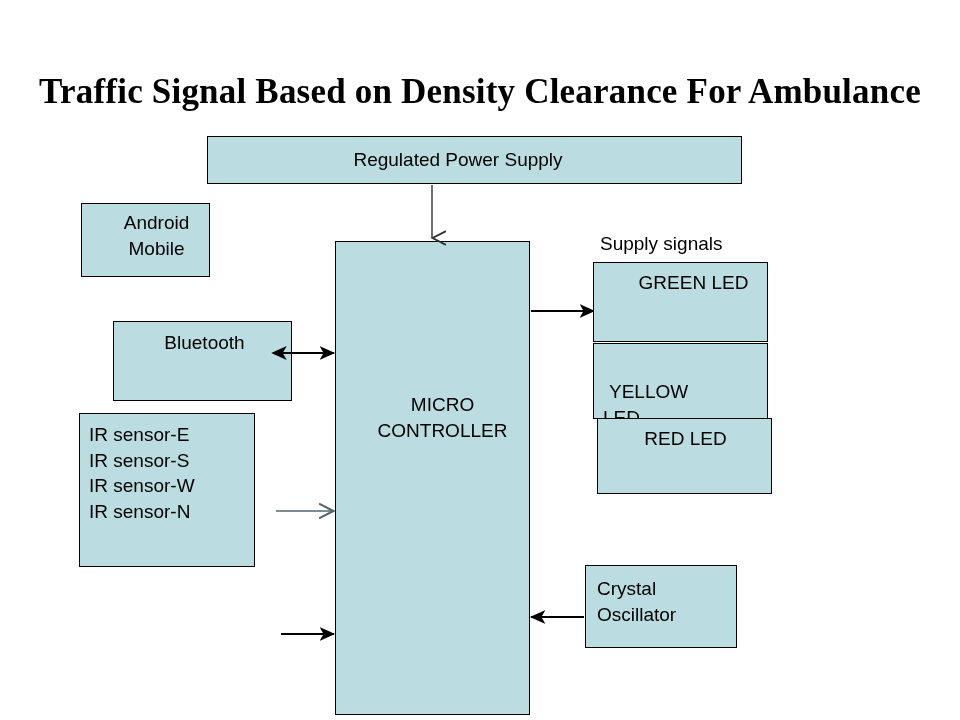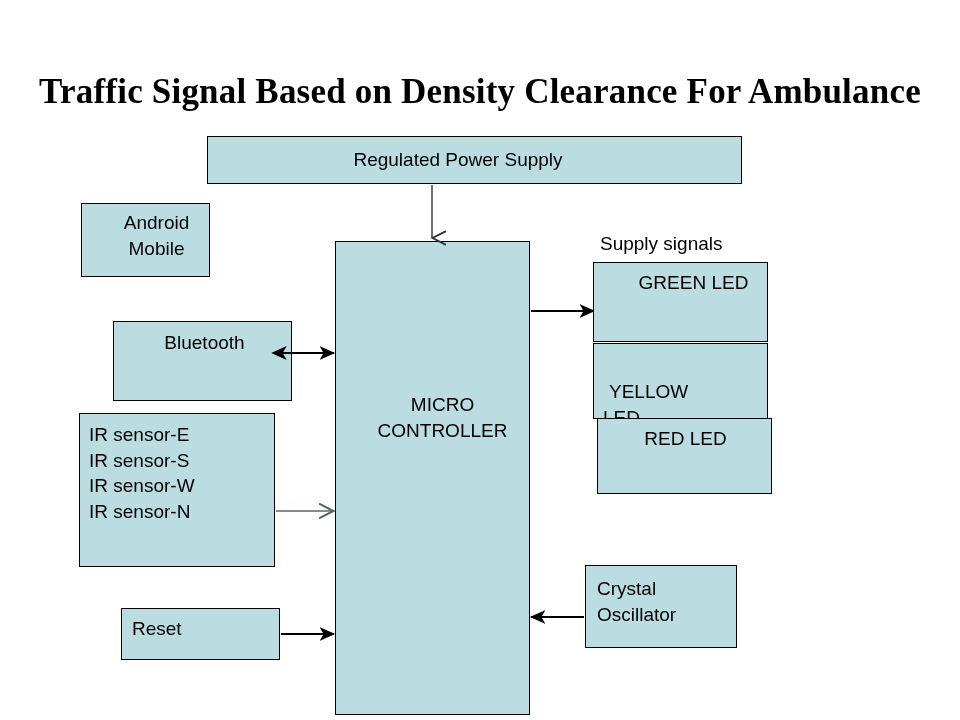--- a/index.html
+++ b/index.html
@@ -50,21 +50,21 @@
   
   #blk-power { left: 207px; top: 136px; width: 535px; height: 48px; }
   #blk-power .txt { left: 0; top: 10px; width: 500px; text-align: center; }
 
   #blk-android { left: 81px; top: 203px; width: 129px; height: 74px; }
   #blk-android .txt { left: 20px; top: 6px; width: 109px; text-align: center; }
 
   #blk-bluetooth { left: 113px; top: 321px; width: 179px; height: 80px; }
   #blk-bluetooth .txt { left: 22px; top: 8px; width: 137px; text-align: center; }
 
-  #blk-irsensors { left: 79px; top: 413px; width: 196px; height: 154px; }
+  #blk-irsensors { left: 79px; top: 413px; width: 176px; height: 154px; }
   #blk-irsensors .txt { left: 9px; top: 8px; text-align: left; }
 
   #blk-reset { left: 121px; top: 608px; width: 159px; height: 52px; }
   #blk-reset .txt { left: 10px; top: 7px; text-align: left; }
 
   #blk-mcu { left: 335px; top: 241px; width: 195px; height: 474px; }
   #blk-mcu .txt { left: 9px; top: 150px; width: 195px; text-align: center; }
 
   #blk-green { left: 593px; top: 262px; width: 175px; height: 80px; z-index: 3; }
   #blk-green .txt { left: 0; top: 7px; width: 175px; text-align: center; padding-left: 12px; }
@@ -113,23 +113,20 @@
     <span class="txt">Bluetooth</span>
   </div>
 
   <div class="block" id="blk-irsensors">
     <span class="txt">IR sensor-E
 IR sensor-S
 IR sensor-W
 IR sensor-N</span>
   </div>
 
-  <div class="block" id="blk-reset">
-    <span class="txt">Reset</span>
-  </div>
 
   <div class="block" id="blk-mcu">
     <span class="txt">MICRO
 CONTROLLER</span>
   </div>
 
   <div class="block" id="blk-green">
     <span class="txt">GREEN LED</span>
   </div>
 

